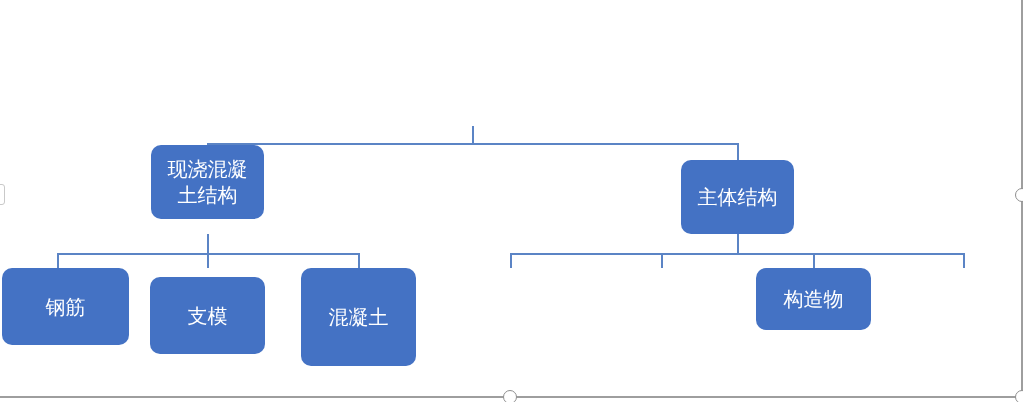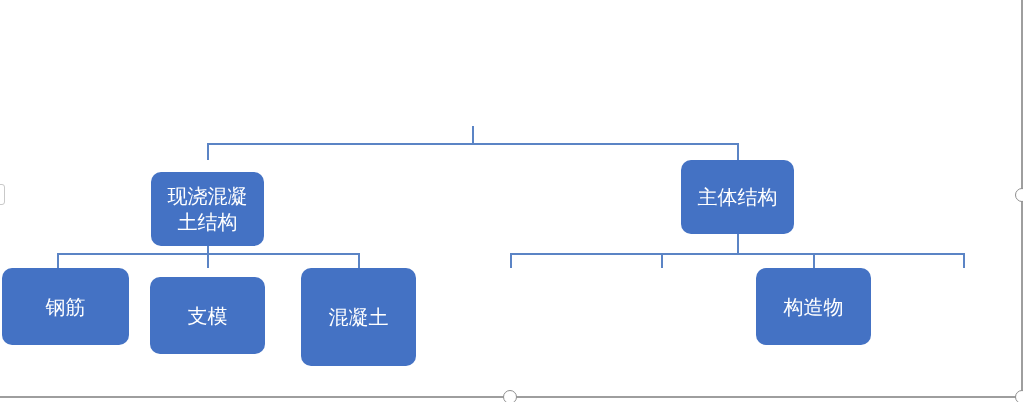--- a/index.html
+++ b/index.html
@@ -26,28 +26,28 @@
     line-height: 26px;
     display: flex;
     align-items: center;
     justify-content: center;
     text-align: center;
     white-space: pre-line;
     cursor: default;
     box-sizing: border-box;
   }
   .n-root    { left: 415px; top:  52px; width: 115px; height: 74px; }
-  .n-b0      { left: 151px; top: 172px; width: 113px; height: 74px; }
+  .n-b0      { left: 151px; top: 145px; width: 113px; height: 74px; }
   .n-b1      { left: 681px; top: 160px; width: 113px; height: 74px; }
   .n-c00     { left:   2px; top: 268px; width: 127px; height: 77px; }
   .n-c01     { left: 150px; top: 268px; width: 115px; height: 77px; margin-top: 9px; }
   .n-c02     { left: 301px; top: 268px; width: 115px; height: 98px; }
   .n-c10     { left: 453px; top: 268px; width: 115px; height: 77px; }
   .n-c11     { left: 604px; top: 268px; width: 115px; height: 77px; }
-  .n-c12     { left: 756px; top: 268px; width: 115px; height: 77px; }
+  .n-c12     { left: 756px; top: 268px; width: 115px; height: 62px; }
   .n-c13     { left: 906px; top: 268px; width: 115px; height: 77px; }
 
   .vline, .hline { position: absolute; background: #5B84C5; }
   .vline { width: 1.5px; }
   .hline { height: 1.5px; }
 
   
   .l1-drop  { left: 472px; top: 126px; height: 18px; }
   .l1-rail  { left: 207px; top: 143px; width: 531px; }
   .l1-d0    { left: 207px; top: 143px; height: 17px; }

